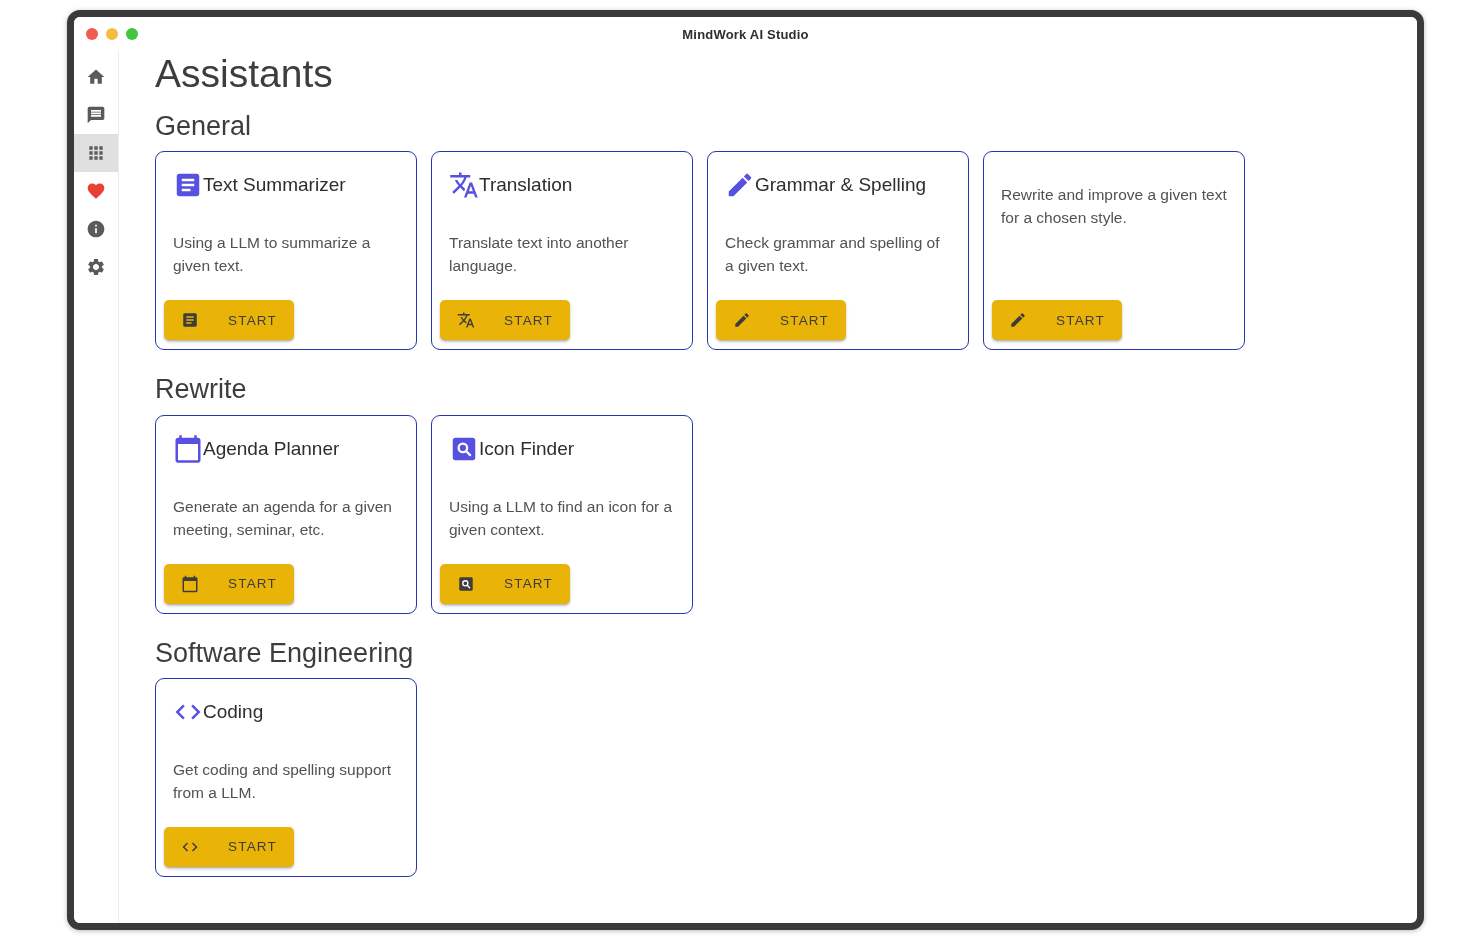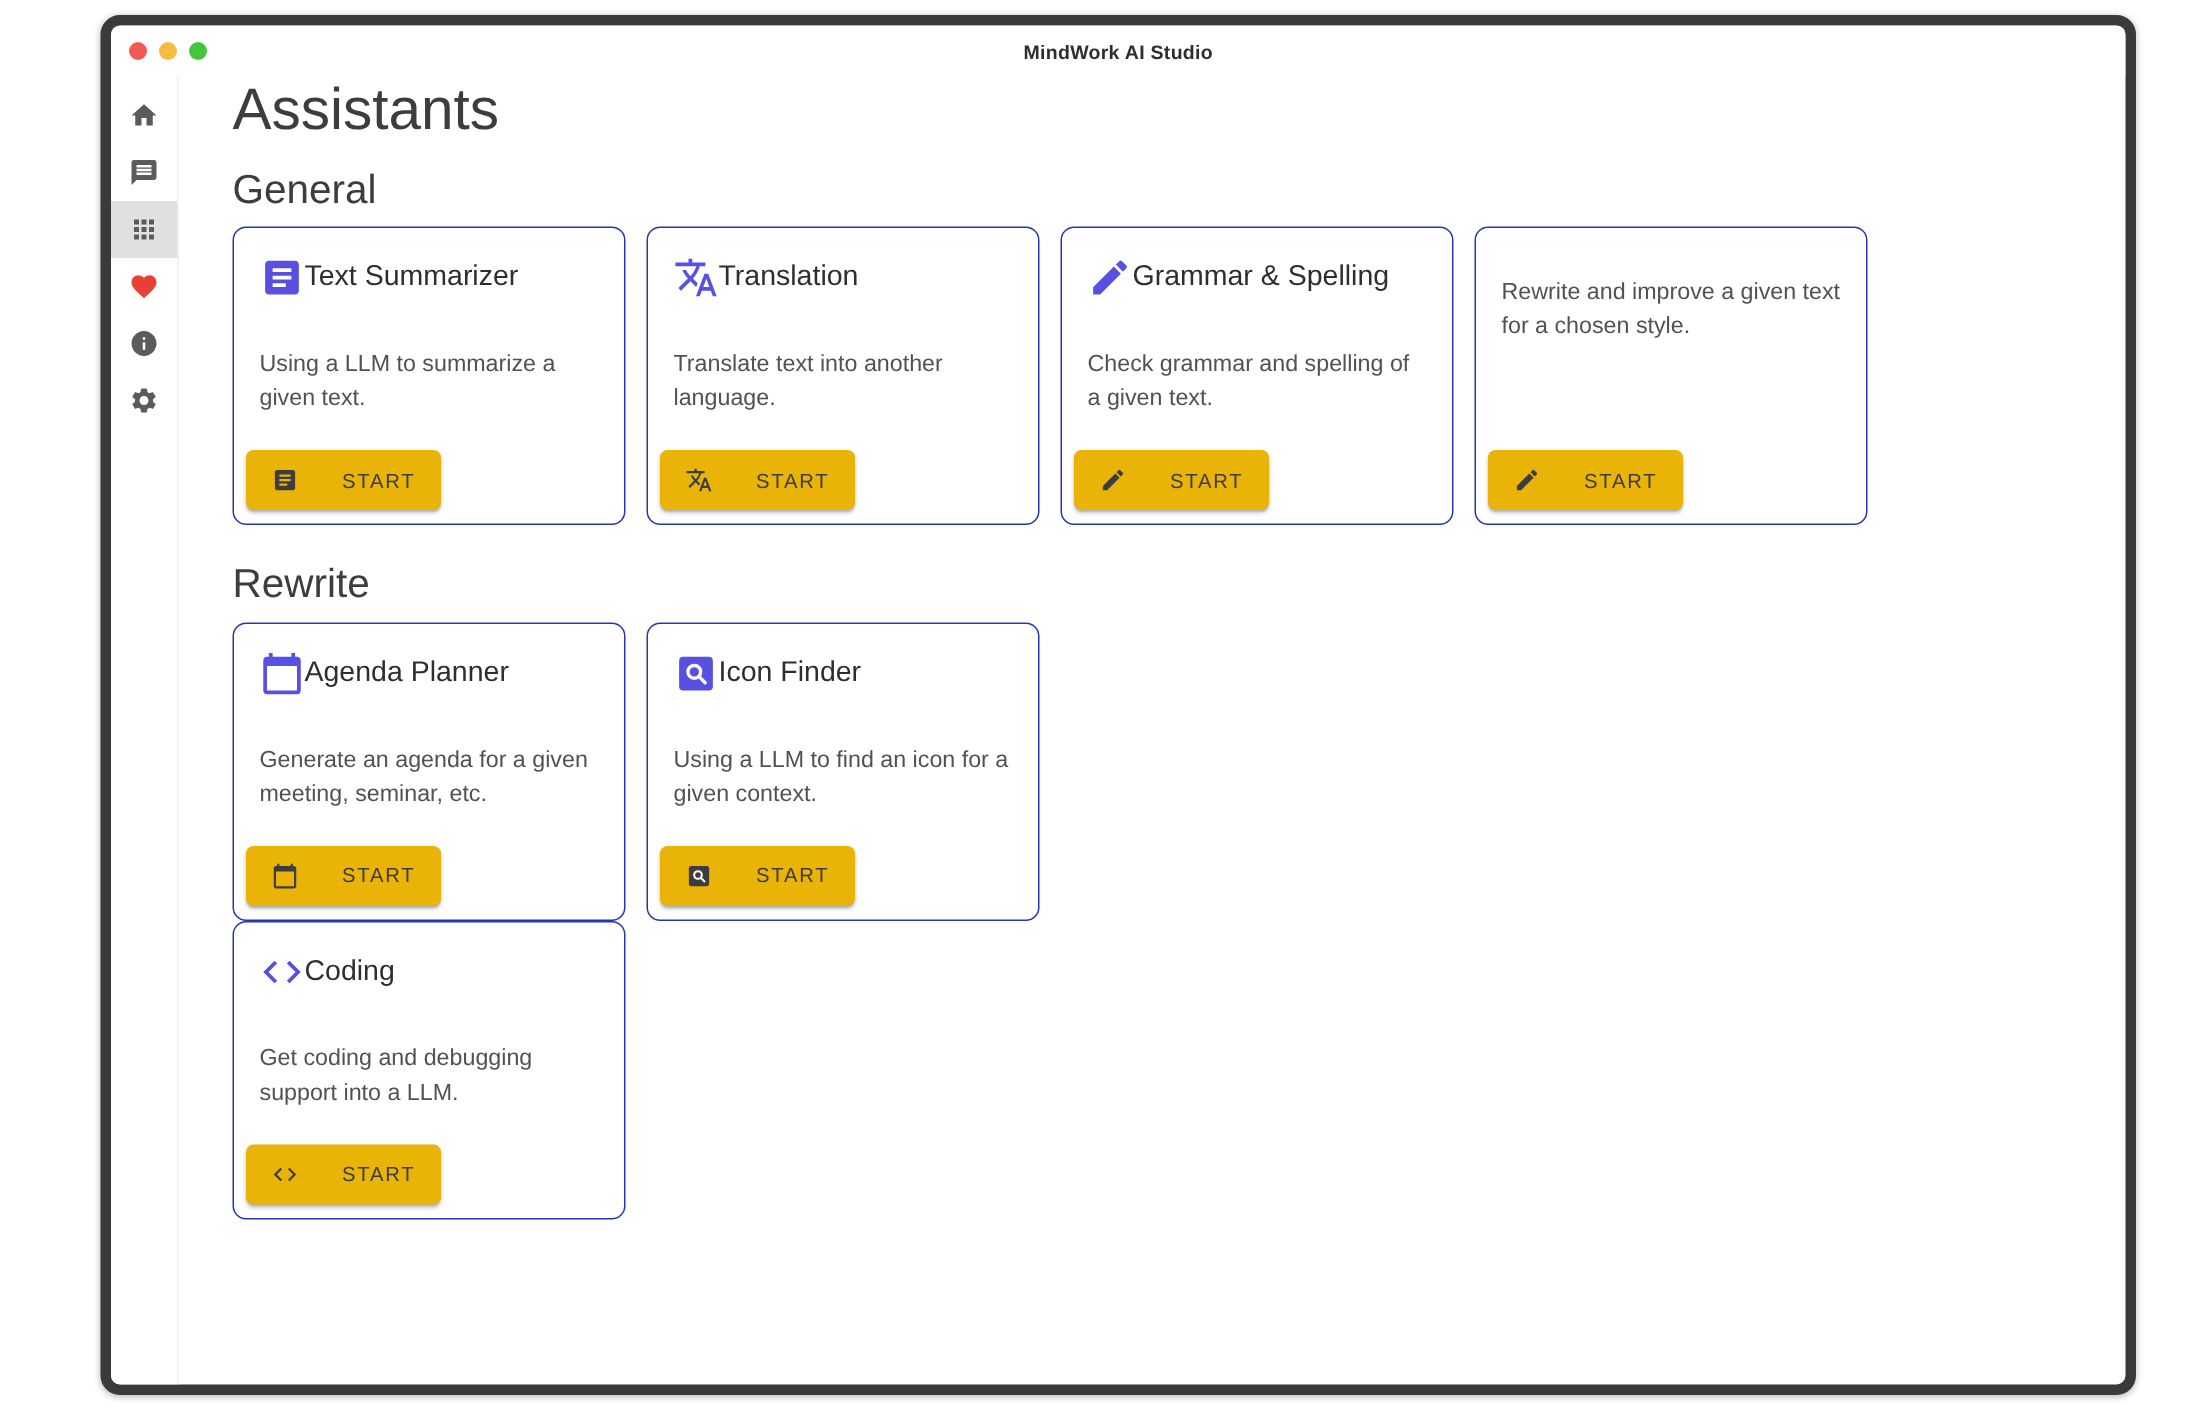--- a/index.html
+++ b/index.html
@@ -238,31 +238,32 @@
                     <circle cx="11.1" cy="11.1" r="3.4" fill="none" stroke="#fff" stroke-width="1.8"></circle>
                     <path d="M13.6 13.6l3.3 3.3" fill="none" stroke="#fff" stroke-width="1.8" stroke-linecap="round"></path>
                   </svg>
                 </span>
                 <span class="btn-label">START</span>
               </button>
             </div>
           </div>
         </section>
         <section class="section">
+          <h2 class="section-title">Software Engineering</h2>
           <div class="card-row">
             <div class="card">
               <div class="card-header">
                 <span class="card-icon">
                   <svg viewBox="0 0 24 24">
                     <path fill-rule="evenodd" d="M9.4 16.6L4.8 12l4.6-4.6L8 6l-6 6 6 6 1.4-1.4zm5.2 0l4.6-4.6-4.6-4.6L16 6l6 6-6 6-1.4-1.4z"></path>
                   </svg>
                 </span>
                 <span class="card-title">Coding</span>
               </div>
-              <div class="card-desc">Get coding and debugging support into a LLM.</div>
+              <div class="card-desc">Get coding and spelling support from a LLM.</div>
               <button class="start-btn">
                 <span class="btn-icon">
                   <svg viewBox="0 0 24 24">
                     <path fill-rule="evenodd" d="M9.4 16.6L4.8 12l4.6-4.6L8 6l-6 6 6 6 1.4-1.4zm5.2 0l4.6-4.6-4.6-4.6L16 6l6 6-6 6-1.4-1.4z"></path>
                   </svg>
                 </span>
                 <span class="btn-label">START</span>
               </button>
             </div>
           </div>

